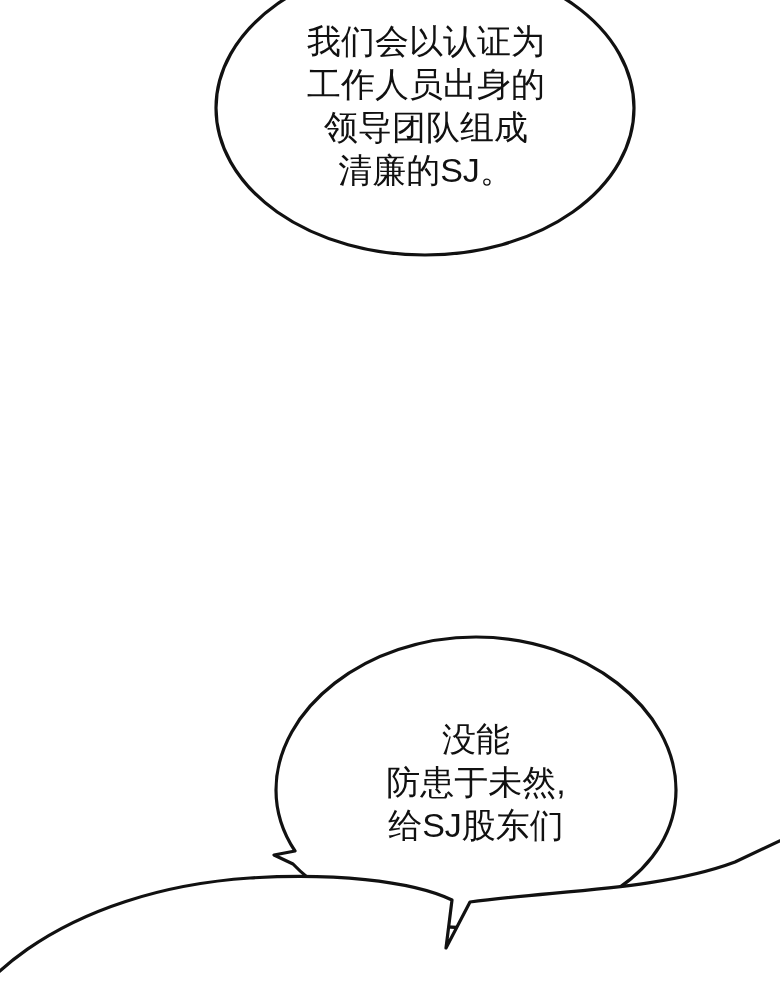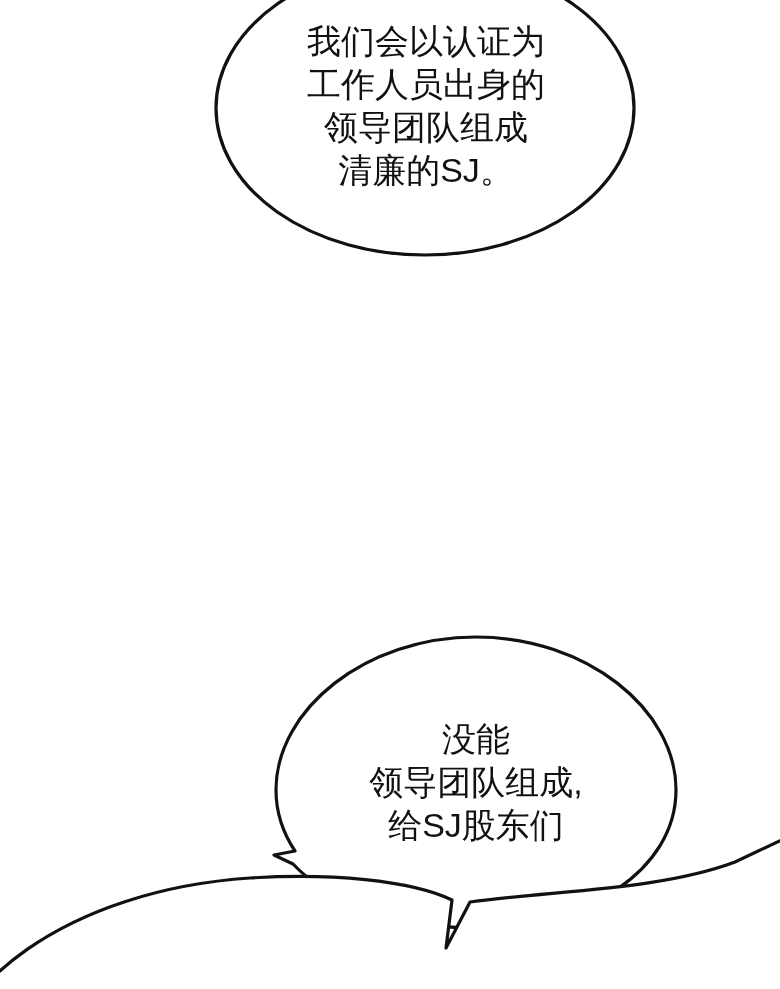--- a/index.html
+++ b/index.html
@@ -91,17 +91,17 @@
     </g>
 
   </svg>
 
   <div class="bubble-text" id="bubble1-text">我们会以认证为
 工作人员出身的
 领导团队组成
 清廉的SJ。</div>
 
   <div class="bubble-text" id="bubble2-text">没能
-领导团队组成,
+防患于未然,
 给SJ股东们</div>
 
 
 </div>
 
 </body></html>

